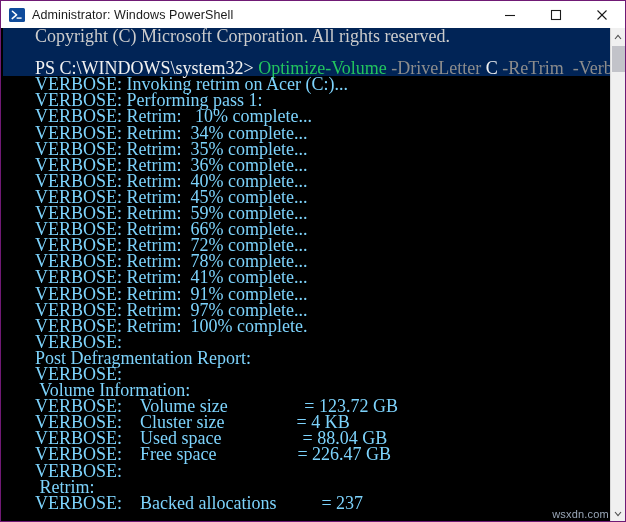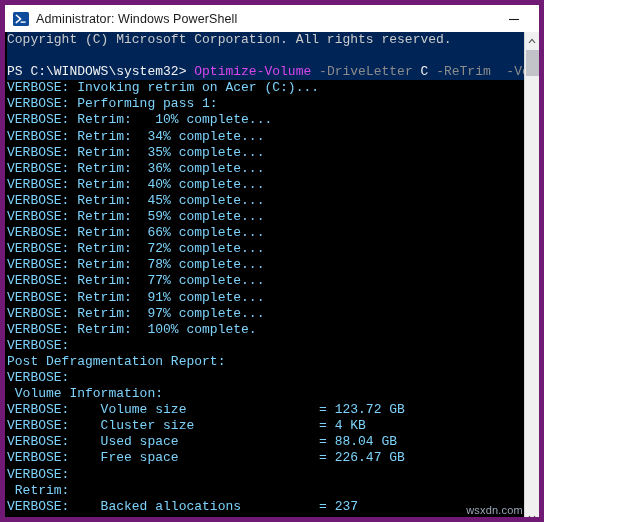--- a/index.html
+++ b/index.html
@@ -10,25 +10,25 @@
   }
   body {
     width: 626px;
     height: 522px;
     overflow: hidden;
     font-family: "Liberation Sans", sans-serif;
   }
 
   #window {
     position: relative;
-    width: 544px;
+    width: 626px;
     height: 522px;
     box-sizing: border-box;
     background: #000000;
-    border: 5px solid #701a75;
+    border: 1px solid #701a75;
     overflow: hidden;
   }
 
   
   #titlebar {
     position: absolute;
     left: 0; top: 0;
     width: 624px;
     height: 27px;
     background: #ffffff;
@@ -76,35 +76,36 @@
     overflow: hidden;
   }
   #console-inner {
     position: relative;
     padding-left: 2px;
   }
 
   .line {
     height: 16.1px;
     line-height: 16.1px;
-    font-family: Liberation Mono, monospace;
-    font-size: 13px;
+    font-family: Liberation Serif, serif;
+    font-size: 18px;
     white-space: pre;
     color: #cccccc;
     background: #000000;
     letter-spacing: 0px;
+    padding-left: 32px;
   }
   .line.bluebg { background: #012456; }
   .line.verbose { color: #7dd3fc; }
   .line.normal { color: #cccccc; }
 
   
   .c-white   { color: #f2f2f2; }
   .c-gray    { color: #8c8c8c; }
-  .c-yellow  { color: #d946ef; }
+  .c-yellow  { color: #22c55e; }
 
   
   #scrollbar {
     position: absolute;
     right: 0;
     top: 27px;
     width: 15px;
     height: 494px;
     background: #f0f0f0;
     border-left: 1px solid #d8d8d8;
@@ -198,21 +199,21 @@
         <div class="line verbose">VERBOSE: Retrim:   10% complete...</div>
         <div class="line verbose">VERBOSE: Retrim:  34% complete...</div>
         <div class="line verbose">VERBOSE: Retrim:  35% complete...</div>
         <div class="line verbose">VERBOSE: Retrim:  36% complete...</div>
         <div class="line verbose">VERBOSE: Retrim:  40% complete...</div>
         <div class="line verbose">VERBOSE: Retrim:  45% complete...</div>
         <div class="line verbose">VERBOSE: Retrim:  59% complete...</div>
         <div class="line verbose">VERBOSE: Retrim:  66% complete...</div>
         <div class="line verbose">VERBOSE: Retrim:  72% complete...</div>
         <div class="line verbose">VERBOSE: Retrim:  78% complete...</div>
-        <div class="line verbose">VERBOSE: Retrim:  77% complete...</div>
+        <div class="line verbose">VERBOSE: Retrim:  41% complete...</div>
         <div class="line verbose">VERBOSE: Retrim:  91% complete...</div>
         <div class="line verbose">VERBOSE: Retrim:  97% complete...</div>
         <div class="line verbose">VERBOSE: Retrim:  100% complete.</div>
         <div class="line verbose">VERBOSE:</div>
         <div class="line verbose">Post Defragmentation Report:</div>
         <div class="line verbose">VERBOSE:</div>
         <div class="line verbose"> Volume Information:</div>
         <div class="line verbose">VERBOSE:    Volume size                 = 123.72 GB</div>
         <div class="line verbose">VERBOSE:    Cluster size                = 4 KB</div>
         <div class="line verbose">VERBOSE:    Used space                  = 88.04 GB</div>

